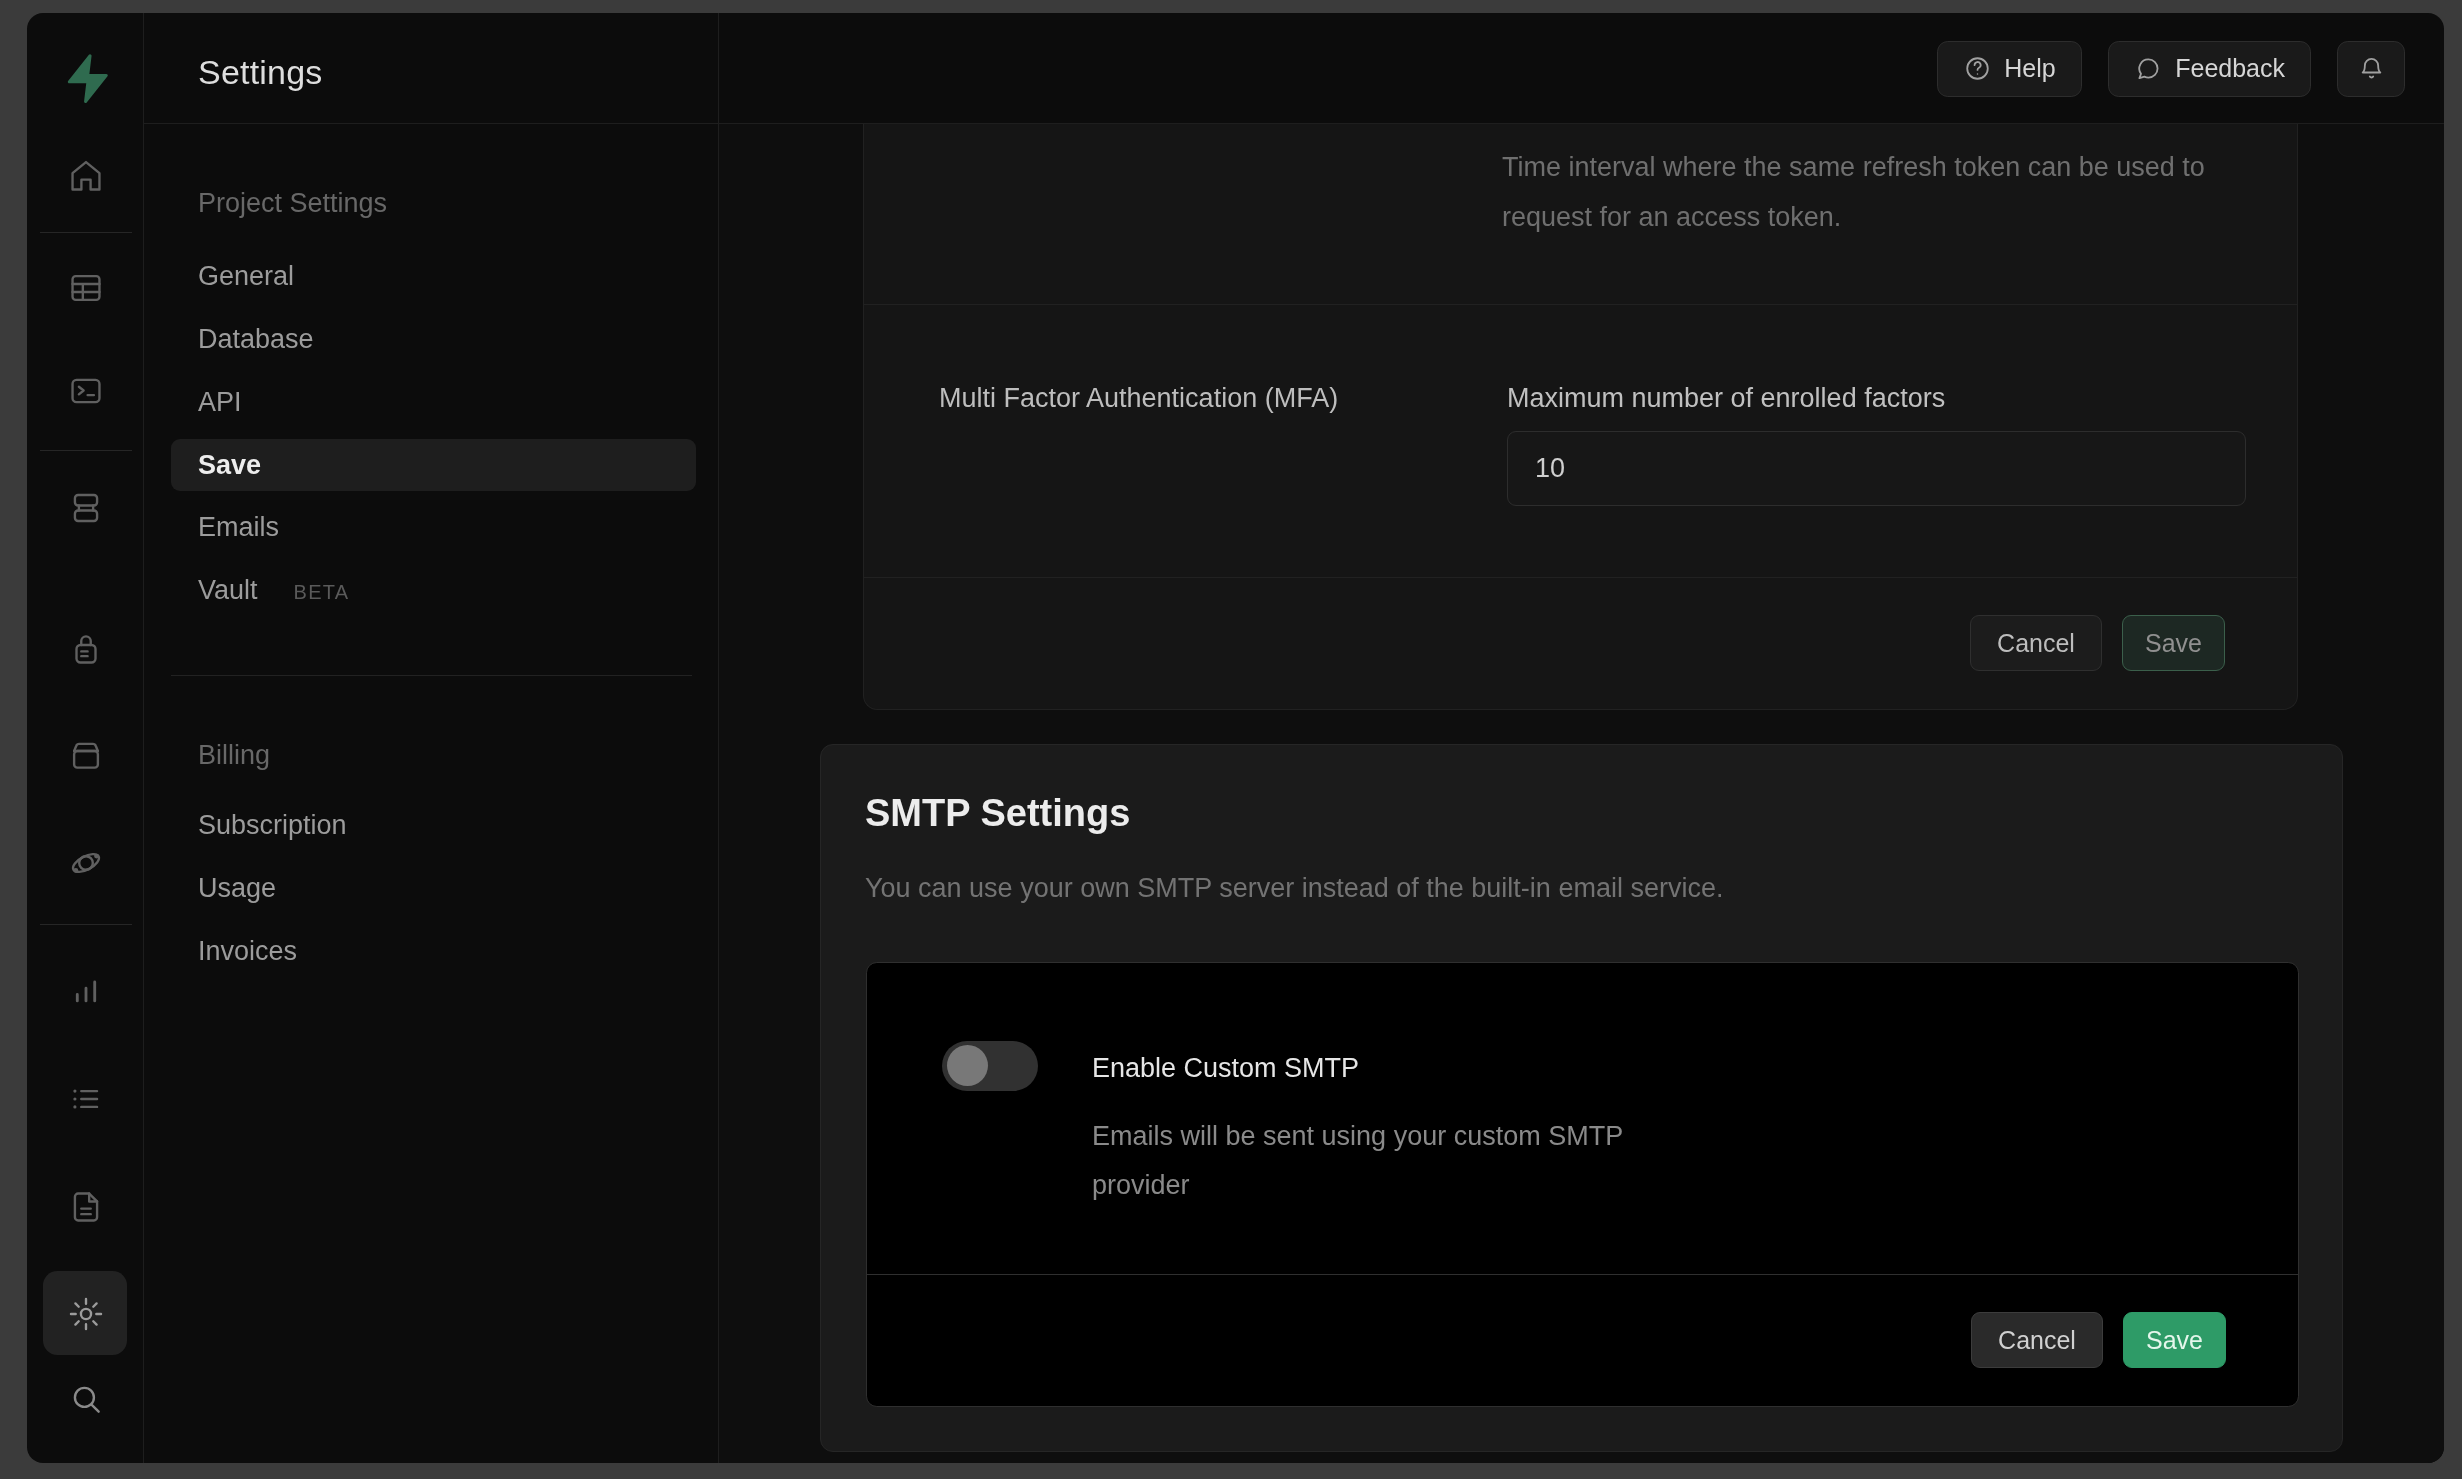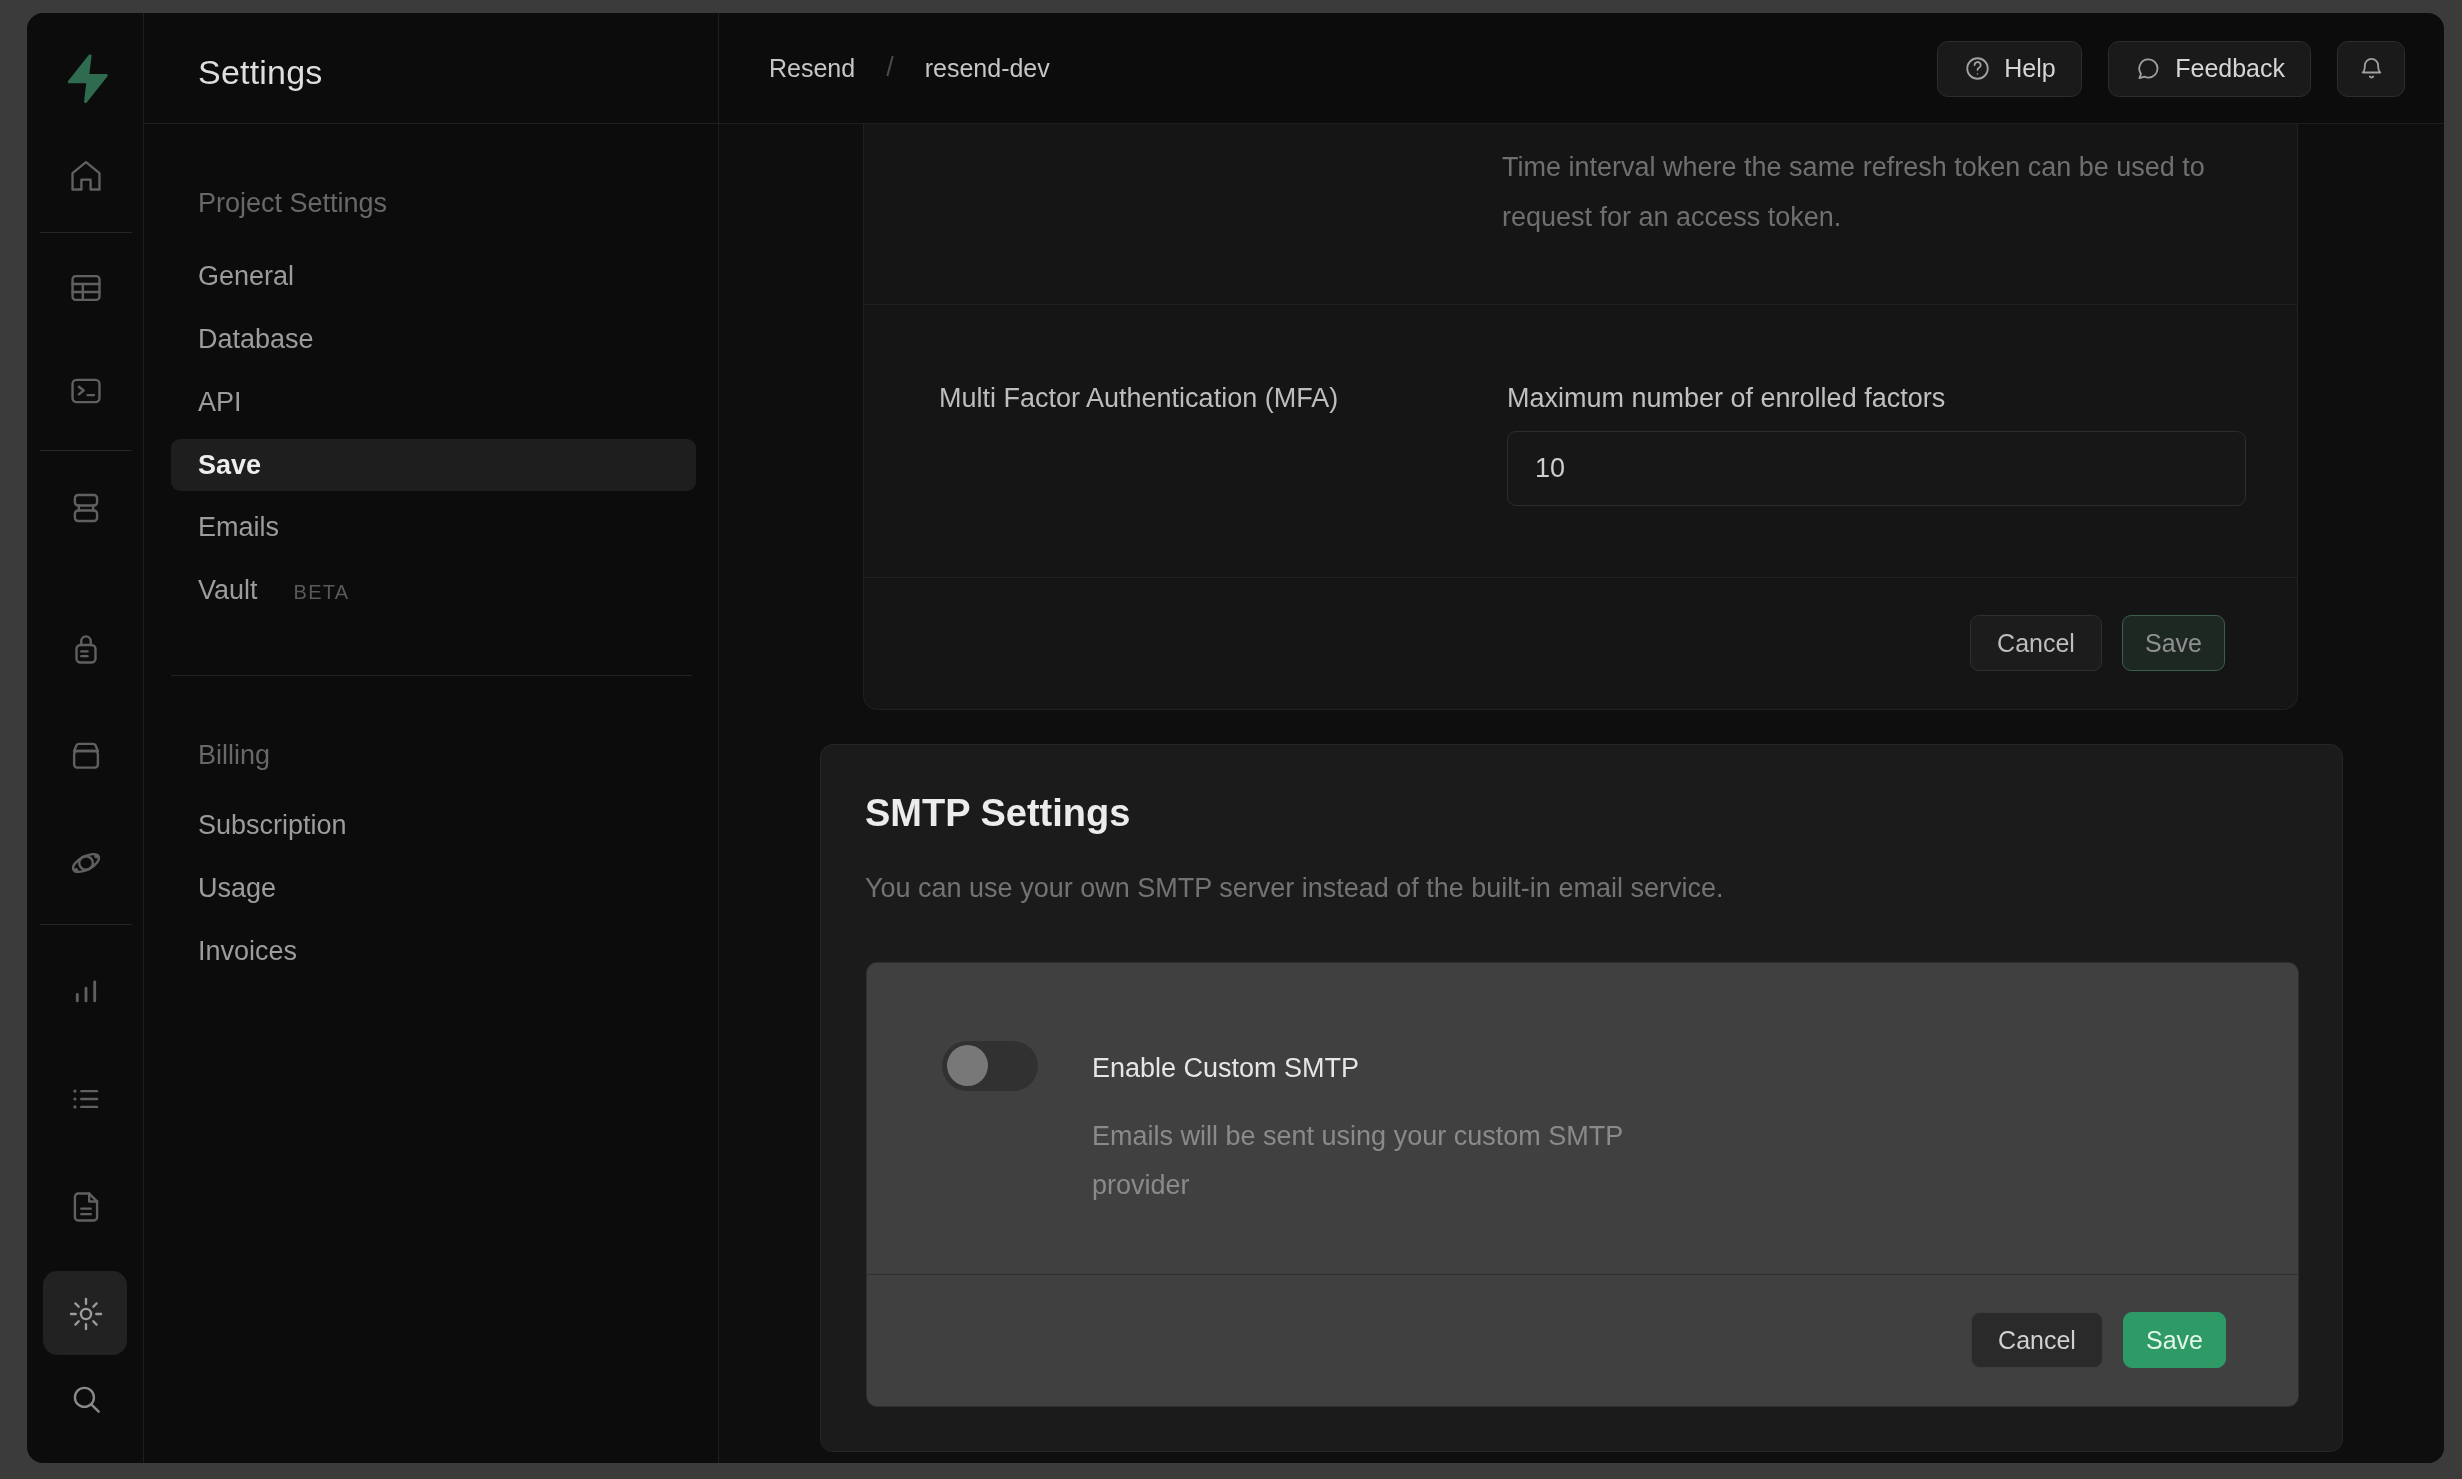--- a/index.html
+++ b/index.html
@@ -59,21 +59,21 @@
     display:flex; align-items:center; justify-content:flex-end; gap:20px; padding-right:72px; }
   .btn { height:56px; border-radius:9px; font-size:25px; display:flex; align-items:center; justify-content:center; cursor:pointer; font-family:"Liberation Sans",sans-serif; }
   .btn-cancel-dim { width:132px; background:#1c1c1c; border:0.9px solid #2f2f2f; color:#bdbdbd; }
   .btn-save-dim { width:103px; background:#1d2823; border:0.9px solid #3b5f4b; color:#909090; }
 
   .card-smtp { position:absolute; left:101px; top:620px; width:1523px; height:708px;
     background:#1b1b1b; border:0.9px solid #262626; border-radius:13px; }
   .smtp-title { position:absolute; left:44px; top:47px; font-size:38px; color:#ececec; }
   .smtp-sub { position:absolute; left:44px; top:128px; font-size:27px; color:#737373; }
   .smtp-panel { position:absolute; left:45px; top:217px; width:1433px; height:445px;
-    background:#404040; border:0.9px solid #2f2f2f; border-radius:10.8px; }
+    background:#000000; border:0.9px solid #2f2f2f; border-radius:10.8px; }
   .toggle { position:absolute; left:75px; top:78px; width:96px; height:50px;
     background:#313131; border-radius:25px; cursor:pointer; }
   .toggle .knob { position:absolute; left:4.5px; top:4.5px; width:41px; height:41px; border-radius:50%; background:#787878; }
   .toggle-label { position:absolute; left:225px; top:90px; font-size:27px; color:#e6e6e6; }
   .toggle-desc { position:absolute; left:225px; top:149px; width:611px; font-size:27px; line-height:49px; color:#8a8a8a; }
   .panel-footer { position:absolute; left:0; right:0; bottom:0; height:132px; border-top:0.9px solid #2f2f2f;
     display:flex; align-items:center; justify-content:flex-end; gap:20px; padding-right:72px; }
   .btn-cancel { width:132px; background:#2a2a2a; border:0.9px solid #3c3c3c; color:#d0d0d0; }
   .btn-save-green { width:103px; background:#2e9b67; border:0.9px solid #2e9b67; color:#e4f6eb; }
 </style>
@@ -189,25 +189,20 @@
 
       <div class="nav-divider"></div>
 
       <div class="nav-head" style="top:728px">Billing</div>
       <div class="nav-item" style="top:798px">Subscription</div>
       <div class="nav-item" style="top:861px">Usage</div>
       <div class="nav-item" style="top:924px">Invoices</div>
     </nav>
 
     <header class="topbar">
-      <div class="crumbs">
-        <span>Resend</span>
-        <span class="crumb-sep">/</span>
-        <span>resend-dev</span>
-      </div>
       <div class="top-actions">
         <button class="tbtn">
           <svg viewBox="0 0 24 24" fill="none" stroke="currentColor" stroke-width="1.5" stroke-linecap="round">
               <circle cx="12" cy="12" r="8.5"></circle>
               <path d="M9.6 9.2a2.5 2.5 0 1 1 3.6 2.2c-.8.4-1.2.9-1.2 1.8"></path>
               <circle cx="12" cy="16.6" r="0.6" fill="currentColor" stroke="none"></circle>
             </svg>
           <span>Help</span>
         </button>
         <button class="tbtn">

